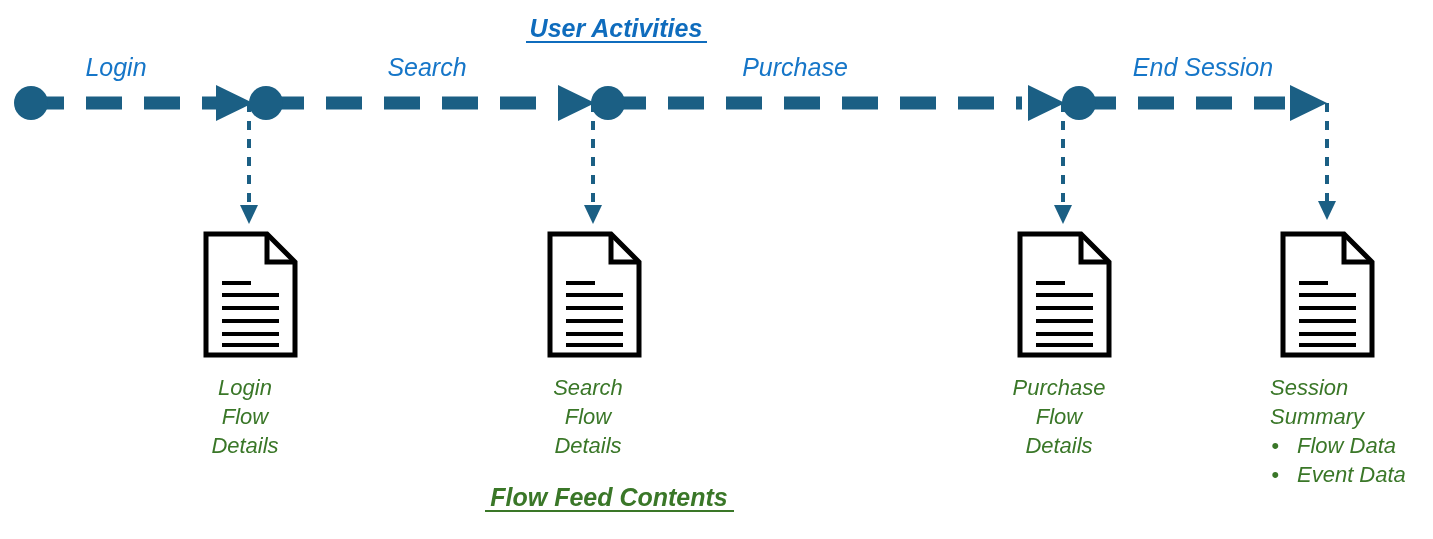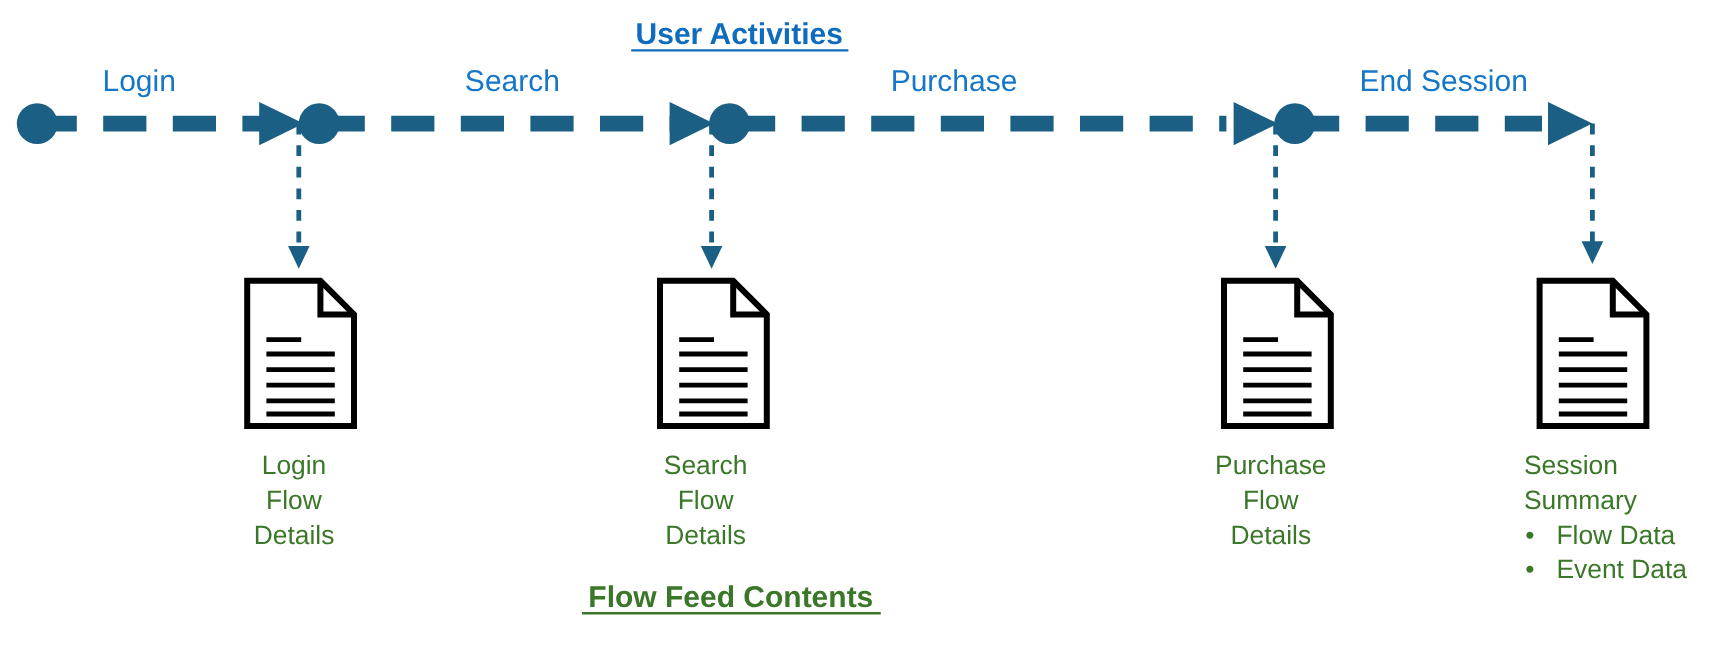--- a/index.html
+++ b/index.html
@@ -12,20 +12,21 @@
     width: 1433px;
     height: 539px;
     font-family: "Liberation Sans", sans-serif;
     overflow: hidden;
     position: relative;
   }
   #diagram-root {
     position: relative;
     width: 1433px;
     height: 539px;
+    font-style: italic;
   }
   svg.diagram-canvas {
     position: absolute;
     top: 0;
     left: 0;
     width: 1433px;
     height: 539px;
     display: block;
   }
   text {

